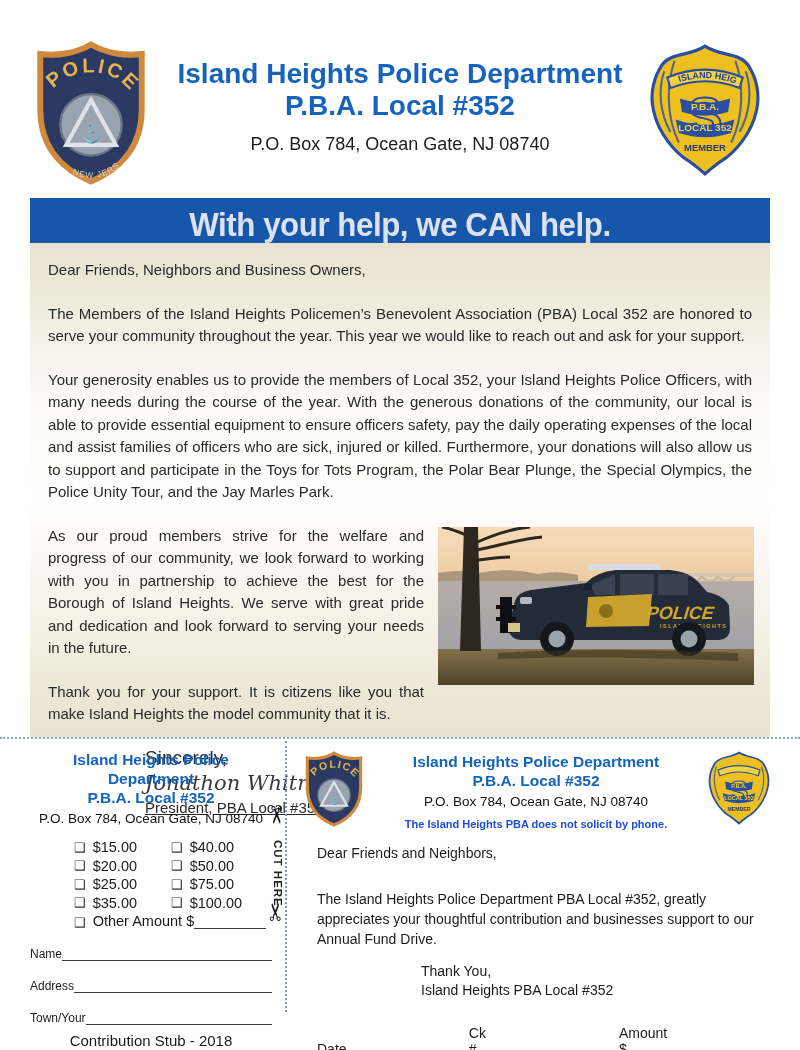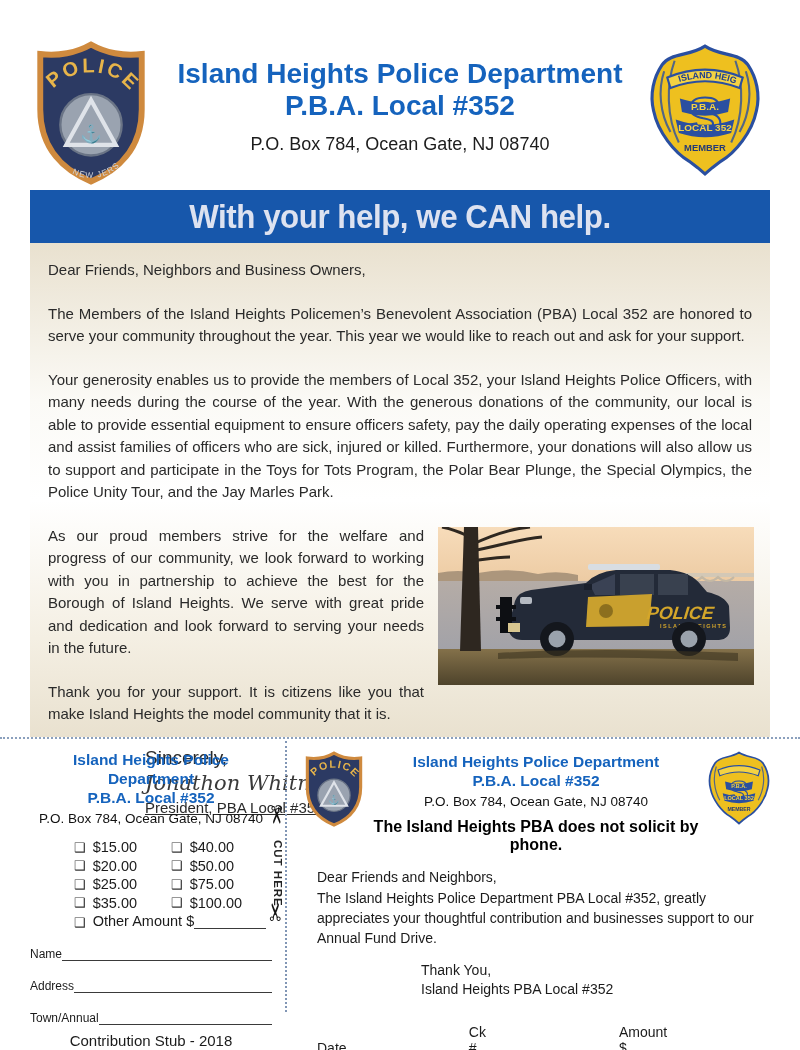--- a/index.html
+++ b/index.html
@@ -8,21 +8,21 @@
   .page { position:relative; width:800px; height:1050px; background:#ffffff; overflow:hidden; margin:0 auto; }
 
   
   .patch-top { position:absolute; left:32px; top:40px; }
   .badge-top { position:absolute; right:36px; top:44px; }
   .header-text { position:absolute; left:150px; right:150px; top:58px; text-align:center; }
   .hdr-title { font-size:28px; font-weight:bold; color:#1563bd; line-height:32px; }
   .hdr-addr  { font-size:18px; color:#1c1c1c; margin-top:12px; }
 
   
-  .banner { position:absolute; left:30px; top:190px; width:740px; height:53px;
+  .banner { position:absolute; left:30px; top:198px; width:740px; height:53px;
             background:#1757ab; display:flex; align-items:center; justify-content:center; }
   .banner-text { color:#dde2f0; font-weight:bold; font-size:34px; letter-spacing:-0.5px;
                  transform:scaleX(0.92); white-space:nowrap; }
 
   
   .letter { position:absolute; left:30px; top:243px; width:740px; height:494px;
             background:linear-gradient(180deg,#e9e1cf 0%, #fbfaf6 32%, #ffffff 52%, #f4efe3 80%, #e9e1cf 100%);
             padding:16px 18px 0 18px; font-size:15px; line-height:22.5px; color:#2a2a2a; }
   .letter p { margin-bottom:21px; text-align:justify; }
   .letter p.salutation { text-align:left; }
@@ -57,23 +57,23 @@
   .field-row .fill { flex:1; }
   .stub-foot1 { text-align:center; font-size:15px; color:#1b1b1b; margin-top:7px; }
   .stub-foot2 { text-align:center; font-size:12px; color:#1b1b1b; margin-top:2px; }
 
   
   .receipt { position:absolute; left:303px; top:750px; width:468px; }
   .receipt-header { display:flex; align-items:flex-start; }
   .receipt-header .mid { flex:1; text-align:center; padding-top:2px; }
   .rc-title { font-size:15.5px; font-weight:bold; color:#1563bd; line-height:19px; }
   .rc-addr { font-size:13.5px; color:#111; margin-top:4px; }
-  .rc-nosolicit { font-size:16px; font-weight:bold; color:#000000; margin-top:9px; }
+  .rc-nosolicit { font-size:11px; font-weight:bold; color:#1d4ed8; margin-top:9px; }
   .rc-body { padding-left:14px; margin-top:15px; font-size:14px; color:#1b1b1b; }
-  .rc-salutation { margin-bottom:3px; }
+  .rc-salutation { margin-bottom:28px; }
   .rc-par { line-height:20px; max-width:445px; }
   .rc-thanks { margin:13px 0 0 104px; line-height:19px; }
   .rc-fieldrow { display:flex; align-items:flex-end; margin-top:25px; font-size:14px; color:#1b1b1b; padding-right:2px; }
   .rc-fieldrow .fill { border-bottom-width:1px; }
 
   svg text { font-family:"Liberation Sans", sans-serif; }
 </style>
 </head>
 <body>
 
@@ -247,21 +247,21 @@
     <div class="stub-fields">
       <div class="field-row">
         <span>Name</span>
         <span class="fill"></span>
       </div>
       <div class="field-row">
         <span>Address</span>
         <span class="fill"></span>
       </div>
       <div class="field-row">
-        <span>Town/Annual</span>
+        <span>Town/Your</span>
         <span class="fill"></span>
       </div>
     </div>
 
     <div class="stub-foot1">Contribution Stub - 2018</div>
     <div class="stub-foot2">Please enclose this portion with your contribution.</div>
   </div>
 
   <div class="receipt">
     <div class="receipt-header">

